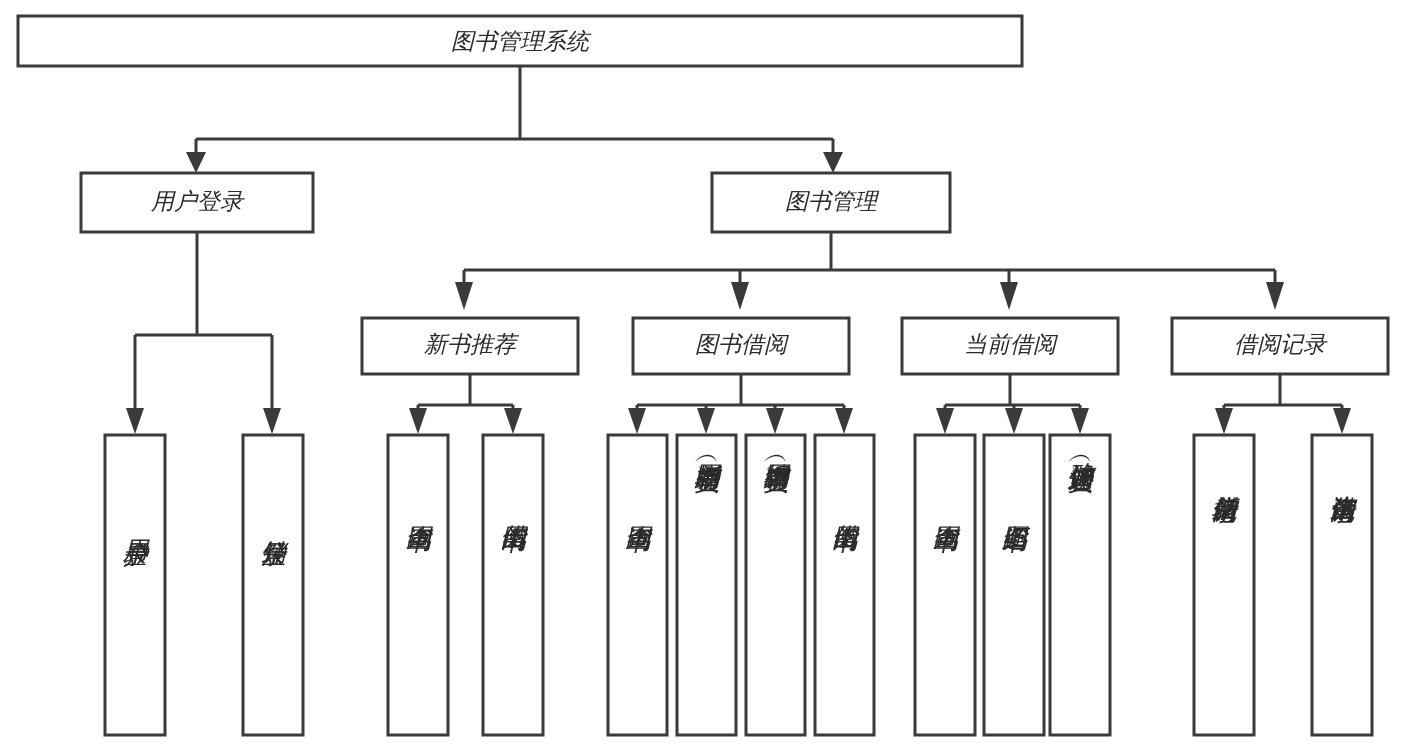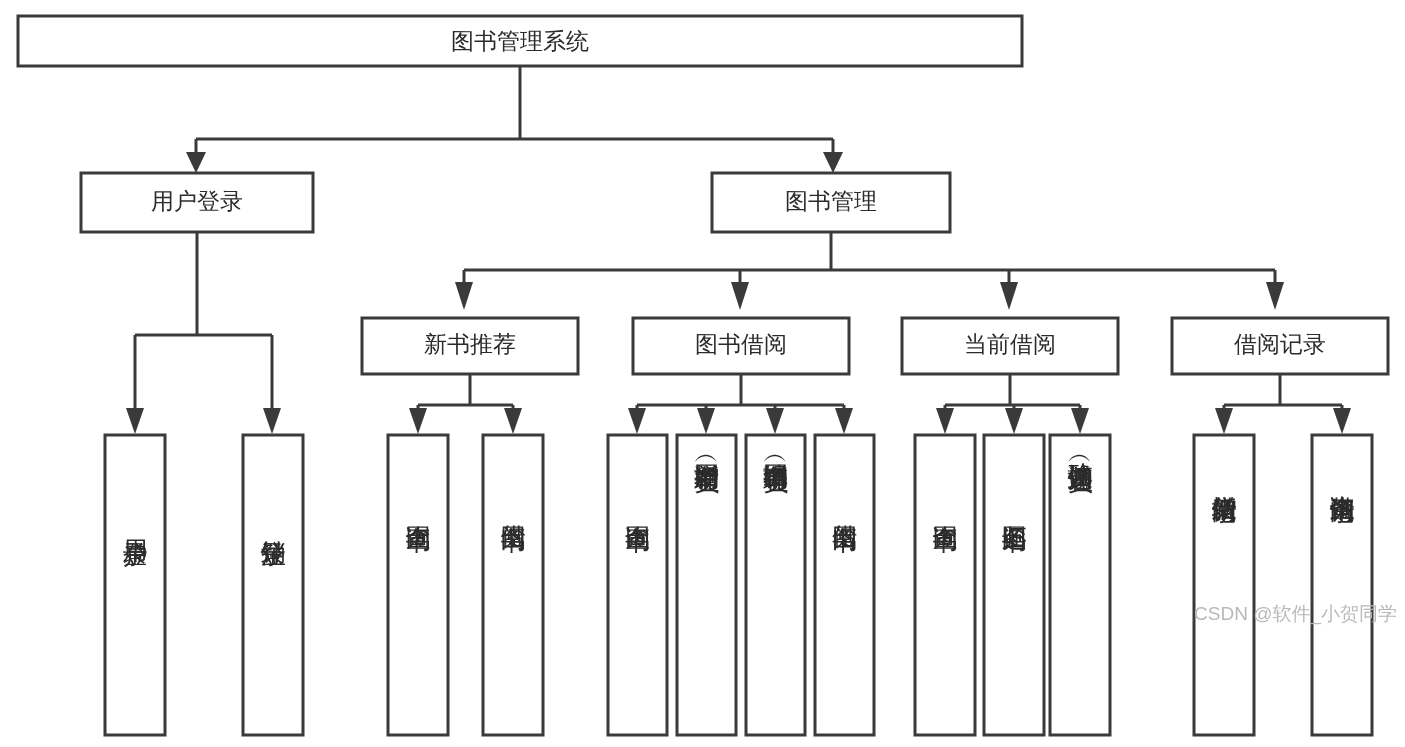--- a/index.html
+++ b/index.html
@@ -11,20 +11,21 @@
     width: 1405px;
     height: 747px;
     font-family: "Liberation Sans", "DejaVu Sans", sans-serif;
     overflow: hidden;
     position: relative;
   }
   #diagram-root {
     position: relative;
     width: 1405px;
     height: 633px;
+    font-style: italic;
   }
   svg#tree-svg {
     position: absolute;
     top: 0;
     left: 0;
     width: 1405px;
     height: 747px;
   }
   .node-box {
     fill: #ffffff;
@@ -234,15 +235,14 @@
     <span class="vert-label">确认归还（管理员）</span>
   </div>
 
   <div class="vert-label-wrap" style="left:1194px; top:475px; width:60px; height:260px;">
     <span class="vert-label">新增借阅记录</span>
   </div>
   <div class="vert-label-wrap" style="left:1312px; top:475px; width:60px; height:260px;">
     <span class="vert-label">查询借阅记录</span>
   </div>
 
-  <div id="watermark">CSDN @软件_小贺同学</div>
 
 </div>
 
 </body></html>

